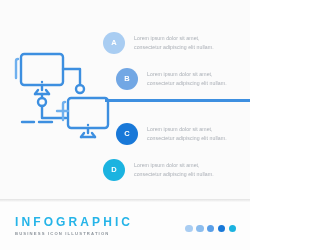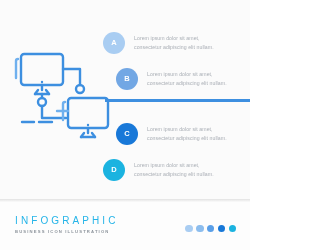--- a/index.html
+++ b/index.html
@@ -93,22 +93,22 @@
     width: 250px;
     height: 48px;
     background: #fdfdfd;
   }
   .brand {
     position: absolute;
     left: 15px;
     top: 14px;
   }
   .brand-title {
-    font-size: 10px;
-    font-weight: normal;
+    font-size: 12px;
+    font-weight: bold;
     letter-spacing: 3.1px;
     color: #25b4e8;
     line-height: 1;
   }
   .brand-sub {
     margin-top: 3.5px;
     font-size: 4.2px;
     font-weight: bold;
     letter-spacing: 1.15px;
     color: #8d949c;

